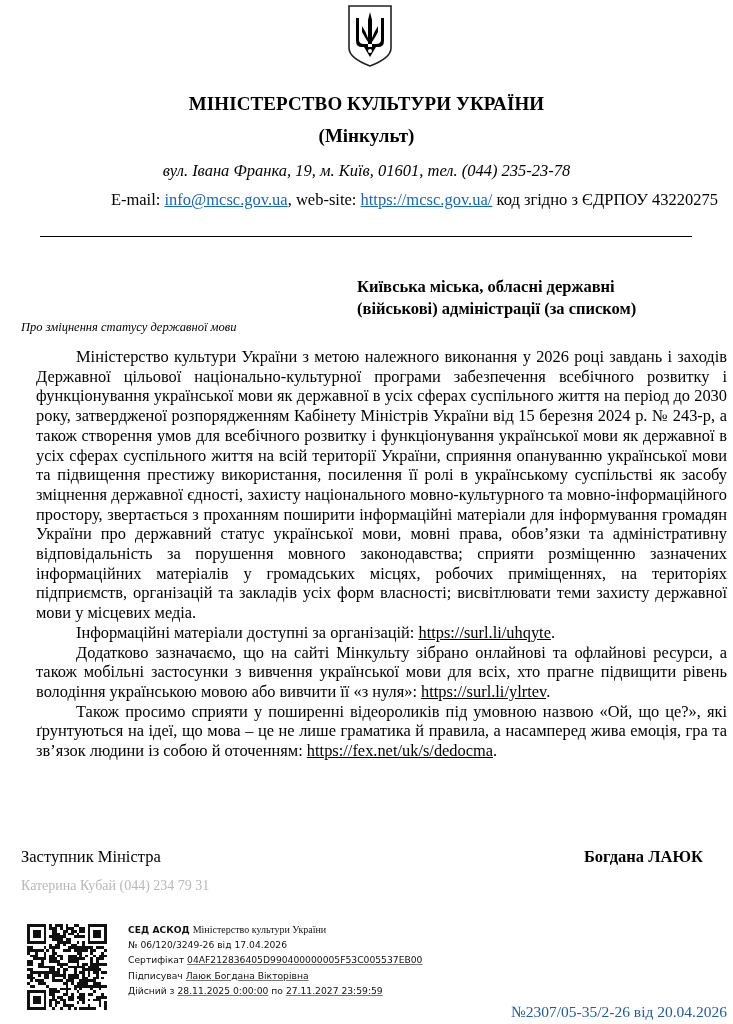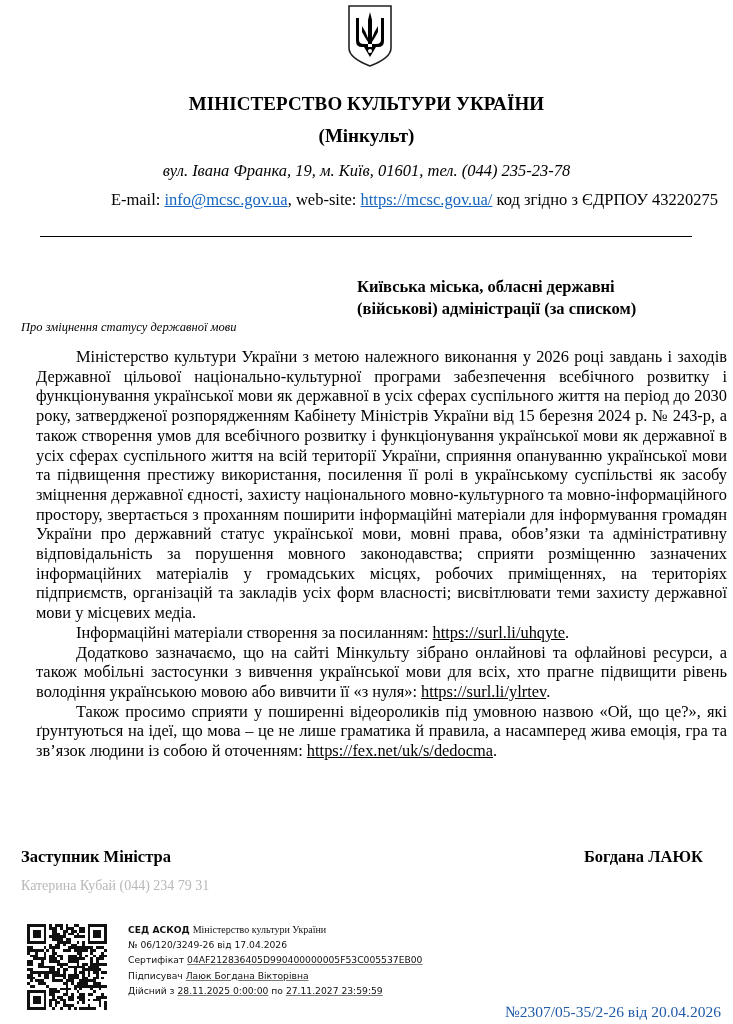--- a/index.html
+++ b/index.html
@@ -11,28 +11,28 @@
   .subtitle { top: 125px; font-size: 19px; font-weight: bold; }
   .addr { top: 161px; font-size: 16.5px; font-style: italic; }
   .contacts { top: 190px; font-size: 16.5px; padding-left: 48px; }
   .contacts a { color: #1565c0; text-decoration: underline; }
   .rule { left: 40px; top: 236px; width: 652px; height: 0; border-top: 1.5px solid #000; }
   .recipient { left: 357px; top: 276px; width: 330px; font-size: 16.5px; font-weight: bold; line-height: 22px; }
   .subject { left: 21px; top: 320px; font-size: 12.5px; font-style: italic; }
   .body { left: 36px; top: 347px; width: 691px; font-size: 16.4px; line-height: 19.7px; text-align: justify; }
   .body p { margin: 0; text-indent: 40px; }
   .body a { color: #000; text-decoration: underline; }
-  .sig-pos { left: 21px; top: 847px; font-size: 16.5px; font-weight: bold; }
+  .sig-pos { left: 21px; top: 847px; font-size: 16.5px; font-weight: normal; }
   .sig-name { right: 30px; top: 847px; font-size: 16.5px; font-weight: bold; }
   .executor { left: 21px; top: 878px; font-size: 14px; color: #b8b8b8; }
   .qr { left: 27px; top: 924px; width: 80px; height: 86px; }
   .stamp { left: 128px; top: 922px; font-family: "DejaVu Sans", sans-serif; font-size: 9.2px; line-height: 15.2px; color: #111; }
   .stamp .serif { font-family: "Liberation Serif", serif; font-size: 10px; }
   .stamp .u { text-decoration: underline; text-decoration-color: #777; }
-  .regnum { right: 12px; top: 1003px; font-size: 15.5px; color: #1e5aa8; }
+  .regnum { right: 6px; top: 1003px; font-size: 15.5px; color: #1e5aa8; }
 </style>
 </head>
 <body>
 
 <svg class="abs emblem" viewBox="0 0 48 64">
   <path d="M3 2 H45 V44 Q45 54 24 62 Q3 54 3 44 Z" fill="#fff" stroke="#222" stroke-width="1.6"></path>
   <path d="M24 8 L26 16 L26 40 L22 40 L22 16 Z" fill="#000"></path>
   <path d="M10 14 L13 14 L13 36 Q13 40 18 40 L22 40 L22 43 L16 43 Q10 43 10 37 Z" fill="#000"></path>
   <path d="M38 14 L35 14 L35 36 Q35 40 30 40 L26 40 L26 43 L32 43 Q38 43 38 37 Z" fill="#000"></path>
   <path d="M16 22 Q20 28 22 34 L22 38 Q18 32 16 28 Z" fill="#000"></path>
@@ -51,21 +51,21 @@
 
 <div class="abs recipient">
   <div>Київська міська, обласні державні</div>
   <div>(військові) адміністрації (за списком)</div>
 </div>
 
 <div class="abs subject">Про зміцнення статусу державної мови</div>
 
 <div class="abs body">
   <p>Міністерство культури України з метою належного виконання у 2026 році завдань і заходів Державної цільової національно-культурної програми забезпечення всебічного розвитку і функціонування української мови як державної в усіх сферах суспільного життя на період до 2030 року, затвердженої розпорядженням Кабінету Міністрів України від 15 березня 2024 р. № 243-р, а також створення умов для всебічного розвитку і функціонування української мови як державної в усіх сферах суспільного життя на всій території України, сприяння опануванню української мови та підвищення престижу використання, посилення її ролі в українському суспільстві як засобу зміцнення державної єдності, захисту національного мовно-культурного та мовно-інформаційного простору, звертається з проханням поширити інформаційні матеріали для інформування громадян України про державний статус української мови, мовні права, обов’язки та адміністративну відповідальність за порушення мовного законодавства; сприяти розміщенню зазначених інформаційних матеріалів у громадських місцях, робочих приміщеннях, на територіях підприємств, організацій та закладів усіх форм власності; висвітлювати теми захисту державної мови у місцевих медіа.</p>
-  <p><span>Інформаційні матеріали створення за посиланням: </span><a>https://surl.li/uhqyte</a><span>.</span></p>
+  <p><span>Інформаційні матеріали доступні за організацій: </span><a>https://surl.li/uhqyte</a><span>.</span></p>
   <p><span>Додатково зазначаємо, що на сайті Мінкульту зібрано онлайнові та офлайнові ресурси, а також мобільні застосунки з вивчення української мови для всіх, хто прагне підвищити рівень володіння українською мовою або вивчити її «з нуля»: </span><a>https://surl.li/ylrtev</a><span>.</span></p>
   <p><span>Також просимо сприяти у поширенні відеороликів під умовною назвою «Ой, що це?», які ґрунтуються на ідеї, що мова – це не лише граматика й правила, а насамперед жива емоція, гра та зв’язок людини із собою й оточенням: </span><a>https://fex.net/uk/s/dedocma</a><span>.</span></p>
 </div>
 
 <div class="abs sig-pos">Заступник Міністра</div>
 <div class="abs sig-name">Богдана ЛАЮК</div>
 <div class="abs executor">Катерина Кубай (044) 234 79 31</div>
 
 <svg class="abs qr" viewBox="0 0 29 31" shape-rendering="crispEdges">
     <rect x="8" y="0" width="1" height="1" fill="#111"></rect>

